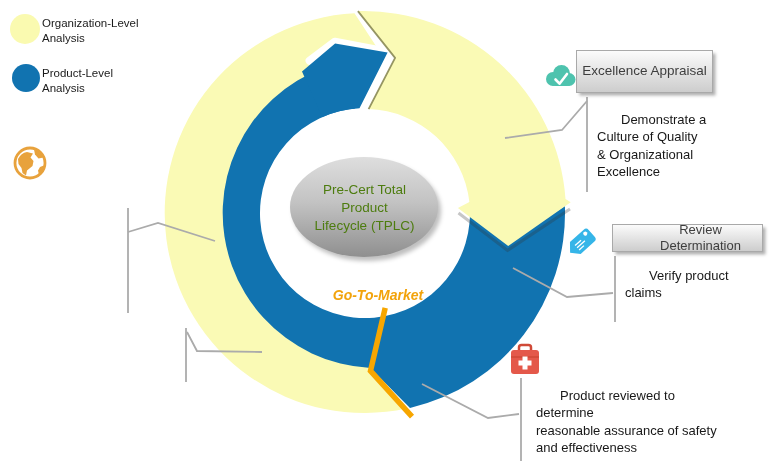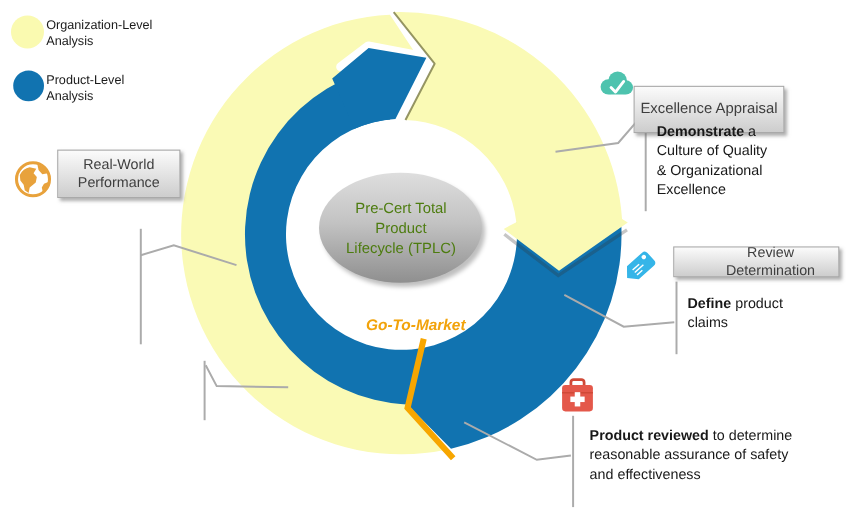--- a/index.html
+++ b/index.html
@@ -19,21 +19,21 @@
     background:linear-gradient(#fbfbfb,#cdcdcd);
     border:1px solid #a9a9a9;
     box-shadow:2.5px 2.5px 3px rgba(110,110,110,.55);
     color:#3e3e3e;display:flex;flex-direction:column;align-items:center;justify-content:center;
     text-align:center;box-sizing:border-box;
   }
   .box-line{line-height:1.25;}
   .italic{font-style:italic;}
   
   .desc{font-size:13px;line-height:17.3px;color:#181818;}
-  .desc b{font-weight:bold;}
+  .desc b{font-weight:normal;margin-left:24px;}
   .right{text-align:right;}
   
   .center-title{font-size:13.5px;line-height:17.8px;color:#4d7c0f;text-align:center;}
   .gtm{font-size:14px;font-weight:bold;font-style:italic;color:#f2a30b;text-align:center;}
 </style>
 </head>
 <body>
 
 <div class="canvas">
 
@@ -99,37 +99,33 @@
 Lifecycle (TPLC)</div>
   <div class="abs gtm" style="left:325px;top:287px;width:106px;">Go-To-Market</div>
 
   <div class="abs legend-swatch" style="left:10px;top:14px;width:30px;height:30px;background:#fafab0;"></div>
   <div class="abs legend-label pre" style="left:42px;top:16px;">Organization-Level
 Analysis</div>
   <div class="abs legend-swatch" style="left:12px;top:64px;width:28px;height:28px;background:#1173b0;"></div>
   <div class="abs legend-label pre" style="left:42px;top:66px;">Product-Level
 Analysis</div>
 
-  <div class="abs gray-box" style="left:52px;top:136px;width:112px;height:44px;font-size:13px;">
-    <div class="box-line pre">Real-World
-Performance</div>
-  </div>
-  <div class="abs gray-box" style="left:576px;top:50px;width:137px;height:43px;font-size:13.5px;margin-top:28px;">
+  <div class="abs gray-box" style="left:576px;top:50px;width:137px;height:43px;font-size:13.5px;">
     <div class="box-line">Excellence Appraisal</div>
   </div>
   <div class="abs gray-box" style="left:612px;top:224px;width:151px;height:28px;font-size:13px;padding-left:26px;">
     <div class="box-line">Review Determination</div>
   </div>
 
   <div class="abs desc pre" style="left:597px;top:111px;width:130px;"><b>Demonstrate</b><span> a
 Culture of Quality
 &amp; Organizational
 Excellence</span></div>
 
-  <div class="abs desc pre" style="left:625px;top:267px;width:120px;"><b>Define</b><span> product
+  <div class="abs desc pre" style="left:625px;top:267px;width:120px;"><b>Verify</b><span> product
 claims</span></div>
 
   <div class="abs desc pre" style="left:536px;top:387px;width:185px;"><b>Product reviewed</b><span> to determine
 reasonable assurance of safety
 and effectiveness</span></div>
 
 
 
   <svg class="abs" style="left:543px;top:61px;" width="34" height="31" viewBox="0 0 34 31">
     <g fill="#4ec3ae">

